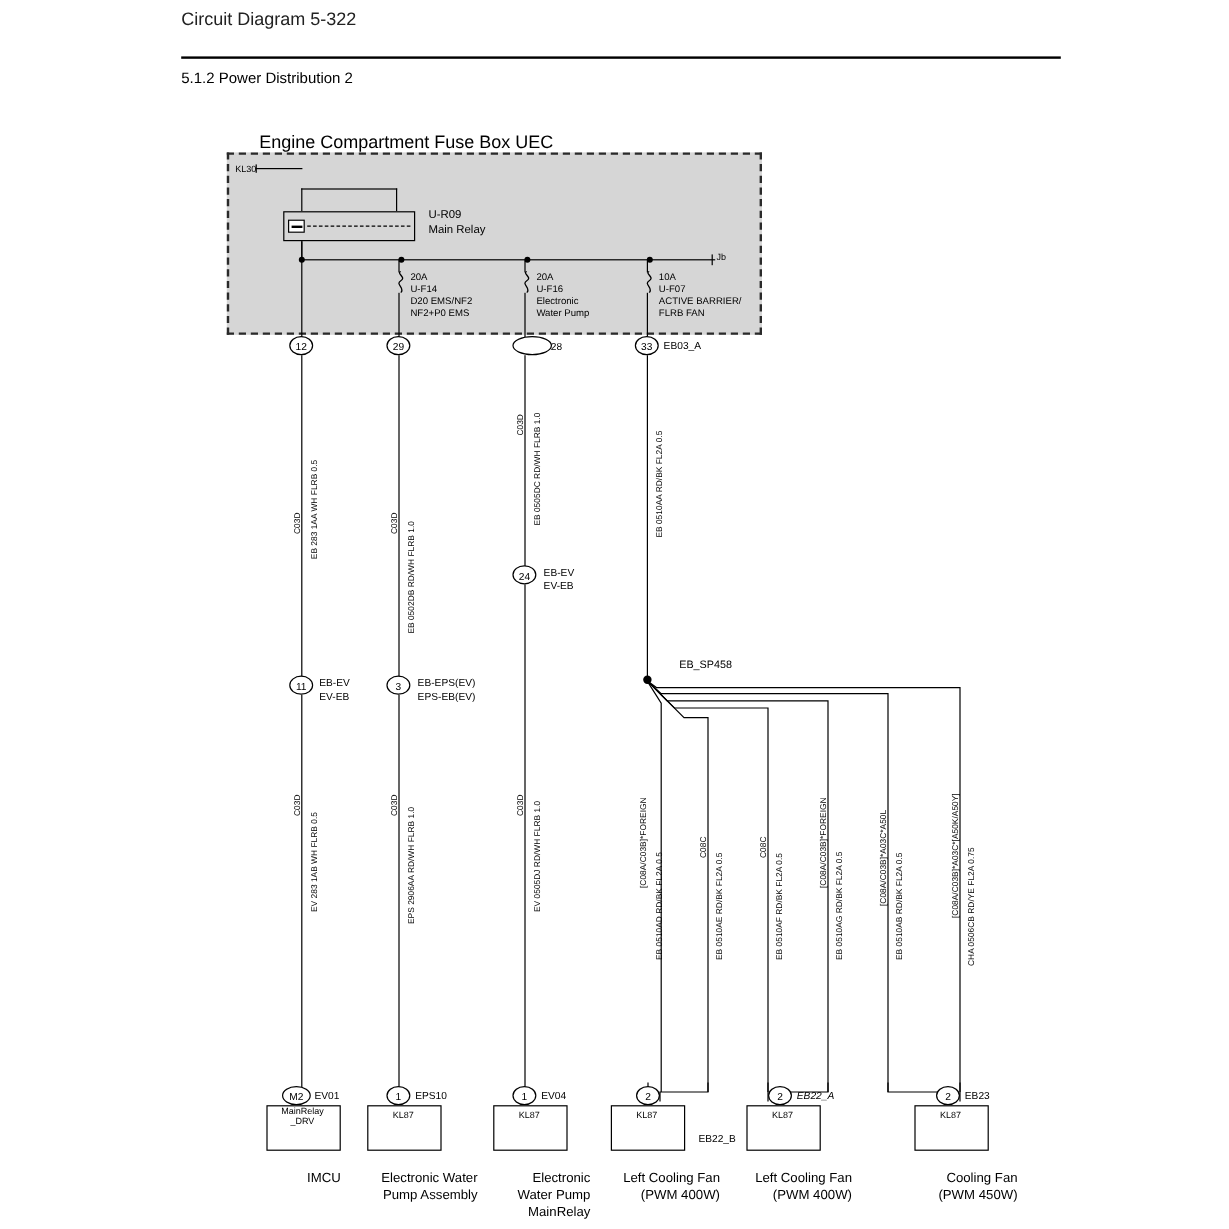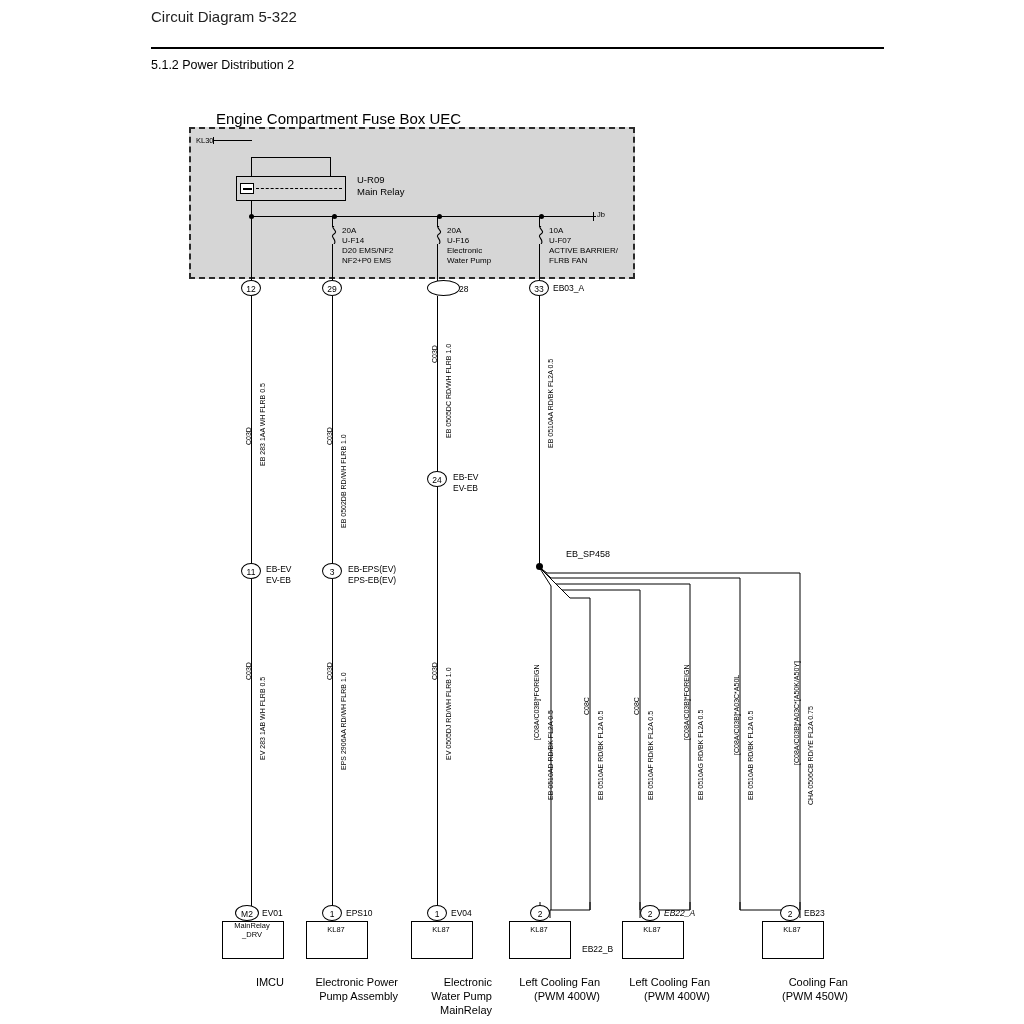--- a/index.html
+++ b/index.html
@@ -453,21 +453,21 @@
   </div>
   <div class="dev-label" style="left:222px; top:975px; width:62px;">IMCU</div>
 
   <div class="pin" style="left:322px; top:905px;">1</div>
   <div class="pin-label" style="left:346px; top:908px;">EPS10</div>
   <div class="conn-box" style="left:306px; top:921px;"></div>
   <div class="conn-inner" style="left:306px; top:925px;">
     <div>KL87</div>
   </div>
   <div class="dev-label" style="left:278px; top:975px; width:120px;">
-    <div>Electronic Power</div>
+    <div>Electronic Water</div>
     <div>Pump Assembly</div>
   </div>
 
   <div class="pin" style="left:427px; top:905px;">1</div>
   <div class="pin-label" style="left:451px; top:908px;">EV04</div>
   <div class="conn-box" style="left:411px; top:921px;"></div>
   <div class="conn-inner" style="left:411px; top:925px;">
     <div>KL87</div>
   </div>
   <div class="dev-label" style="left:392px; top:975px; width:100px;">

